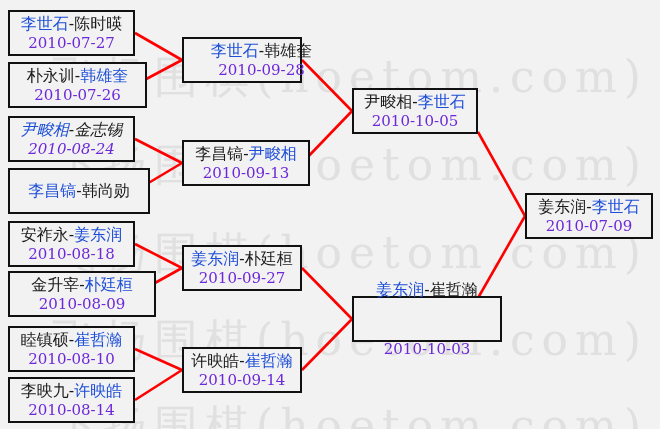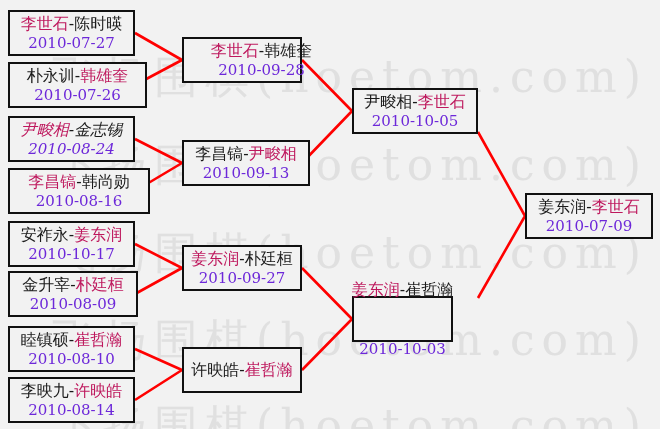--- a/index.html
+++ b/index.html
@@ -51,21 +51,21 @@
   .match-players {
     font-size: 16px;
     color: #1a1a1a;
     white-space: nowrap;
   }
   .match-date {
     font-size: 15px;
     color: #6d28d9;
     white-space: nowrap;
   }
-  .winner { color: #be185d; }
+  .winner { color: #1d4ed8; }
 </style>
 </head>
 <body>
 
 <div id="stage">
 
   <div class="wm-row wm-1">飞扬围棋(hoetom.com)</div>
   <div class="wm-row wm-2">飞扬围棋(hoetom.com)</div>
   <div class="wm-row wm-3">飞扬围棋(hoetom.com)</div>
   <div class="wm-row wm-4">飞扬围棋(hoetom.com)</div>
@@ -94,27 +94,26 @@
       <div class="match" style="left: 8px; top: 62px; width: 139px;">
         <div class="match-players"><span class="">朴永训</span><span>-</span><span class="winner">韩雄奎</span></div>
         <div class="match-date">2010-07-26</div>
       </div>
       <div class="match" style="left: 8px; top: 116px; width: 127px; font-style: italic;">
         <div class="match-players"><span class="winner">尹畯相</span><span>-</span><span class="">金志锡</span></div>
         <div class="match-date">2010-08-24</div>
       </div>
       <div class="match" style="left: 8px; top: 168px; width: 142px;">
         <div class="match-players"><span class="winner">李昌镐</span><span>-</span><span class="">韩尚勋</span></div>
-        <div class="match-date">2010-08-16</div>
       </div>
       <div class="match" style="left: 8px; top: 221px; width: 127px;">
         <div class="match-players"><span class="">安祚永</span><span>-</span><span class="winner">姜东润</span></div>
-        <div class="match-date">2010-10-17</div>
+        <div class="match-date">2010-08-18</div>
       </div>
-      <div class="match" style="left: 8px; top: 271px; width: 130px;">
+      <div class="match" style="left: 8px; top: 271px; width: 148px;">
         <div class="match-players"><span class="">金升宰</span><span>-</span><span class="winner">朴廷桓</span></div>
         <div class="match-date">2010-08-09</div>
       </div>
       <div class="match" style="left: 8px; top: 326px; width: 127px;">
         <div class="match-players"><span class="">睦镇硕</span><span>-</span><span class="winner">崔哲瀚</span></div>
         <div class="match-date">2010-08-10</div>
       </div>
       <div class="match" style="left: 8px; top: 377px; width: 127px;">
         <div class="match-players"><span class="">李映九</span><span>-</span><span class="winner">许映皓</span></div>
         <div class="match-date">2010-08-14</div>
@@ -126,26 +125,27 @@
       <div class="match" style="left: 182px; top: 140px; width: 128px;">
         <div class="match-players"><span class="">李昌镐</span><span>-</span><span class="winner">尹畯相</span></div>
         <div class="match-date">2010-09-13</div>
       </div>
       <div class="match" style="left: 182px; top: 245px; width: 120px;">
         <div class="match-players"><span class="winner">姜东润</span><span>-</span><span class="">朴廷桓</span></div>
         <div class="match-date">2010-09-27</div>
       </div>
       <div class="match" style="left: 182px; top: 347px; width: 120px;">
         <div class="match-players"><span class="">许映皓</span><span>-</span><span class="winner">崔哲瀚</span></div>
+        <div class="match-date">2010-09-14</div>
       </div>
       <div class="match" style="left: 352px; top: 88px; width: 126px; text-align: center;">
         <div class="match-players"><span class="">尹畯相</span><span>-</span><span class="winner">李世石</span></div>
         <div class="match-date">2010-10-05</div>
       </div>
-      <div class="match" style="left: 352px; top: 296px; width: 101px; gap: 40px;">
+      <div class="match" style="left: 352px; top: 296px; width: 150px; gap: 40px;">
         <div class="match-players"><span class="winner">姜东润</span><span>-</span><span class="">崔哲瀚</span></div>
         <div class="match-date">2010-10-03</div>
       </div>
       <div class="match" style="left: 525px; top: 193px; width: 128px;">
         <div class="match-players"><span class="">姜东润</span><span>-</span><span class="winner">李世石</span></div>
         <div class="match-date">2010-07-09</div>
       </div>
     </div>
 
 </div>

